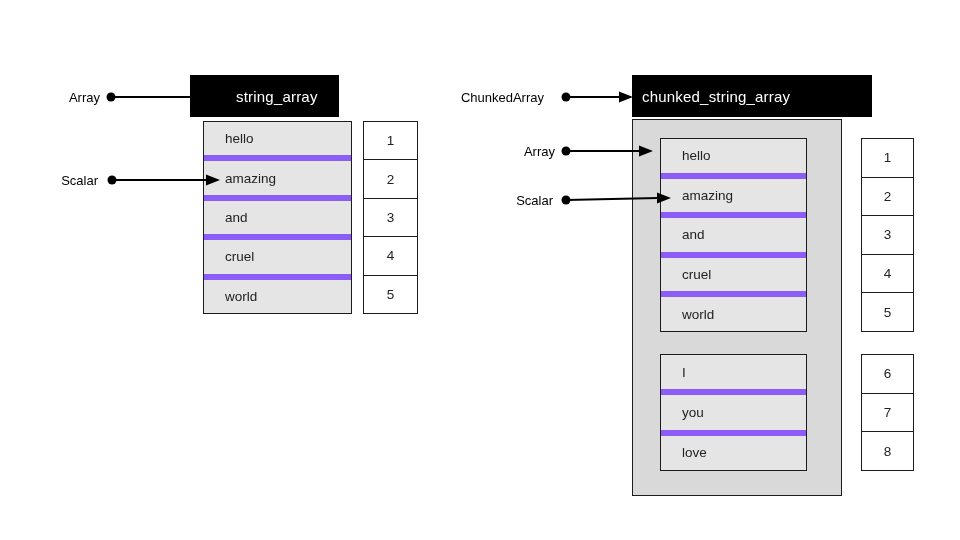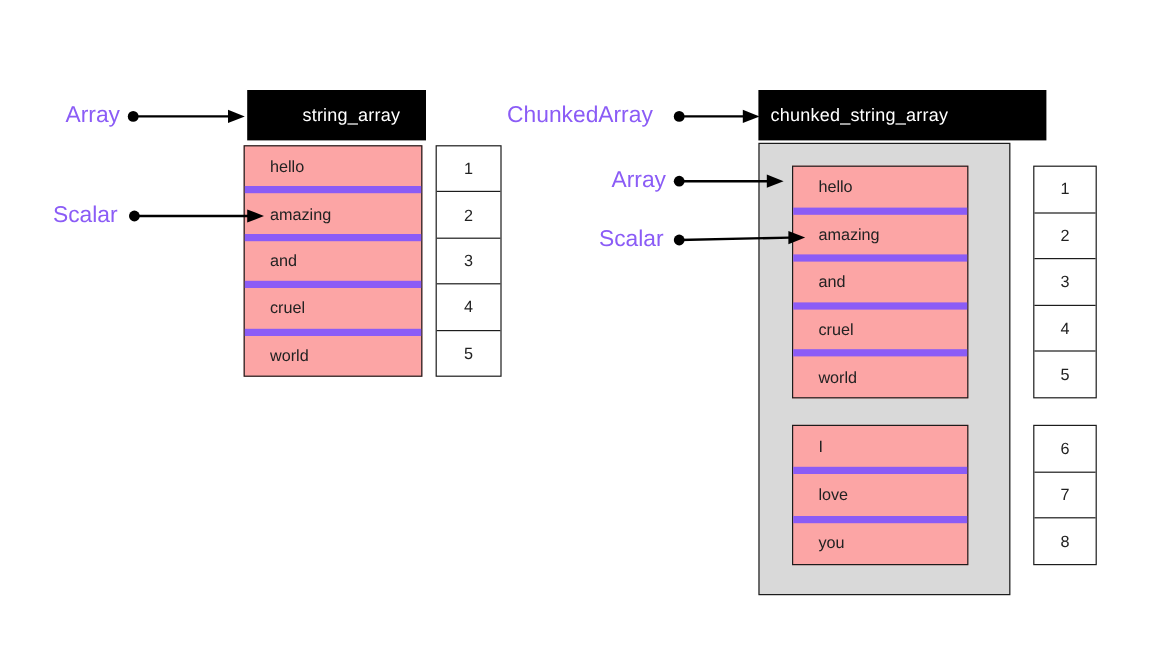--- a/index.html
+++ b/index.html
@@ -13,40 +13,40 @@
     width: 960px;
     height: 540px;
     background: #ffffff;
     overflow: hidden;
   }
   .abs { position: absolute; box-sizing: border-box; }
 
   .pointer-label {
     position: absolute;
     transform: translateY(-50%);
-    font-size: 19px;
-    color: #8b5cf6;
+    font-size: 13px;
+    color: #000000;
     white-space: nowrap;
     text-align: right;
   }
 
   .header-box {
     background: #000000;
     color: #ffffff;
     display: flex;
     align-items: center;
     padding-left: 10px;
     font-size: 15px;
     letter-spacing: 0.2px;
   }
 
   .cell-table {
     display: flex;
     flex-direction: column;
-    background: #fca5a5;
+    background: #e5e5e5;
     border: 1px solid #1c1c1c;
   }
   .cell-table .cell {
     flex: 1;
     display: flex;
     align-items: center;
     padding-left: 21px;
     font-size: 13.5px;
     color: #222222;
   }
@@ -84,21 +84,21 @@
 <body>
 
 <div class="canvas">
 
   <div class="pointer-label" style="right:860px; top:97px;">Array</div>
   <div class="pointer-label" style="right:862px; top:180px;">Scalar</div>
   <div class="pointer-label" style="right:416px; top:97px;">ChunkedArray</div>
   <div class="pointer-label" style="right:405px; top:151px;">Array</div>
   <div class="pointer-label" style="right:407px; top:200px;">Scalar</div>
 
-  <div class="abs header-box" style="left:206px; top:75px; width:149px; height:42px;padding-left:46px;">string_array</div>
+  <div class="abs header-box" style="left:190px; top:75px; width:149px; height:42px;padding-left:46px;">string_array</div>
 
   <div class="abs cell-table" style="left:203px; top:121px; width:149px; height:193px;">
     <div class="cell">hello</div>
     <div class="cell">amazing</div>
     <div class="cell">and</div>
     <div class="cell">cruel</div>
     <div class="cell">world</div>
   </div>
 
   <div class="abs index-col" style="left:363px; top:121px; width:55px; height:193px;">
@@ -116,22 +116,22 @@
   <div class="abs cell-table" style="left:660px; top:138px; width:147px; height:194px;">
     <div class="cell">hello</div>
     <div class="cell">amazing</div>
     <div class="cell">and</div>
     <div class="cell">cruel</div>
     <div class="cell">world</div>
   </div>
 
   <div class="abs cell-table" style="left:660px; top:354px; width:147px; height:117px;">
     <div class="cell">I</div>
+    <div class="cell">you</div>
     <div class="cell">love</div>
-    <div class="cell">you</div>
   </div>
 
   <div class="abs index-col" style="left:861px; top:138px; width:53px; height:194px;">
     <div class="idx">1</div>
     <div class="idx">2</div>
     <div class="idx">3</div>
     <div class="idx">4</div>
     <div class="idx">5</div>
   </div>
 

